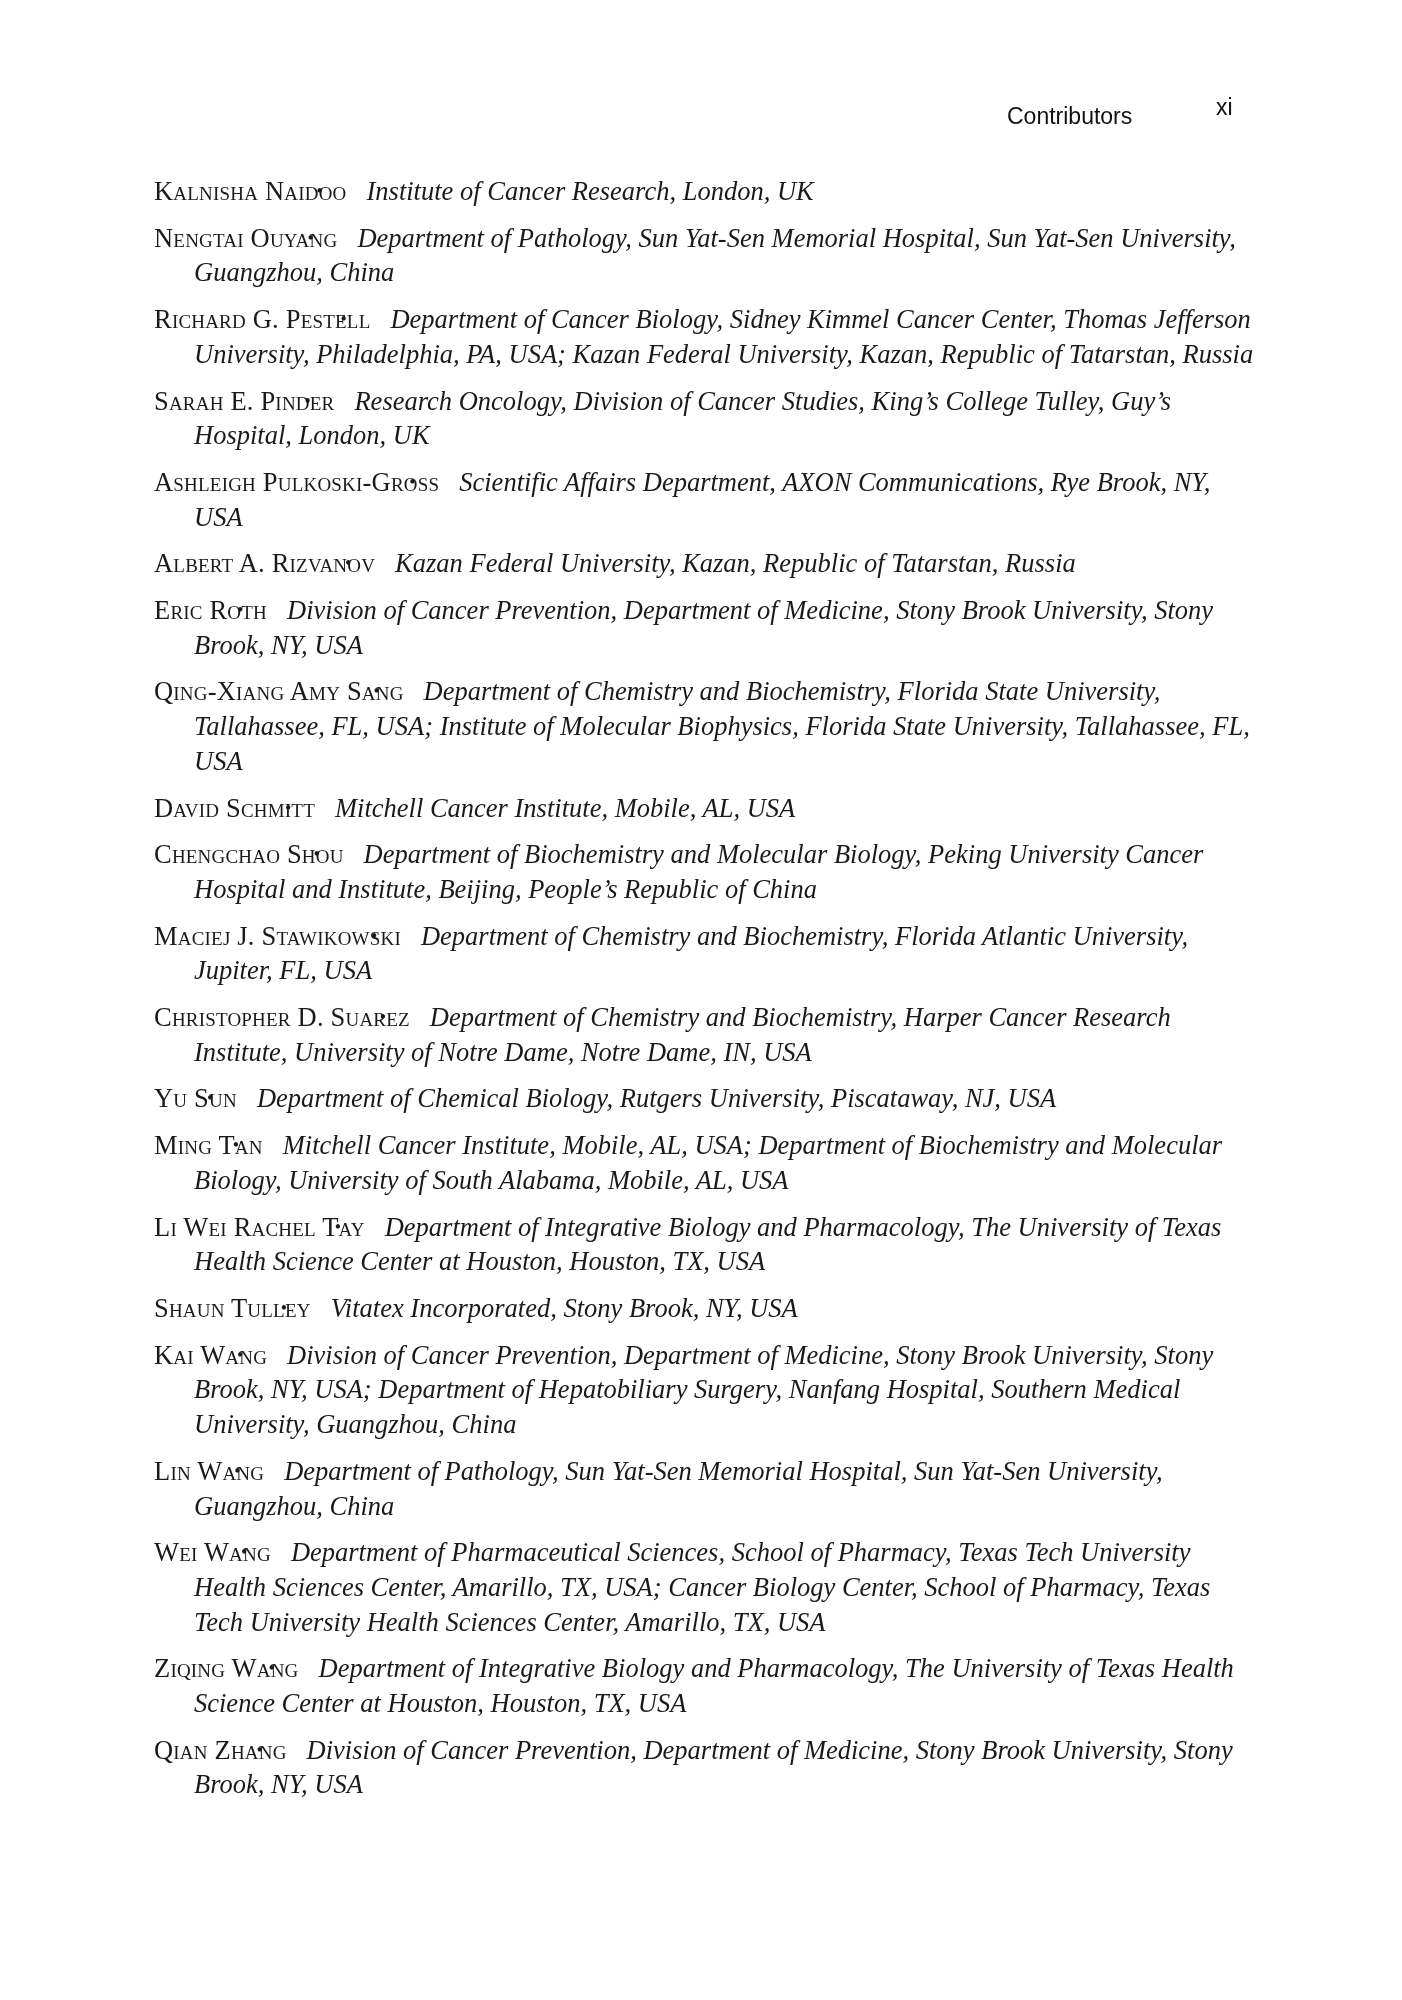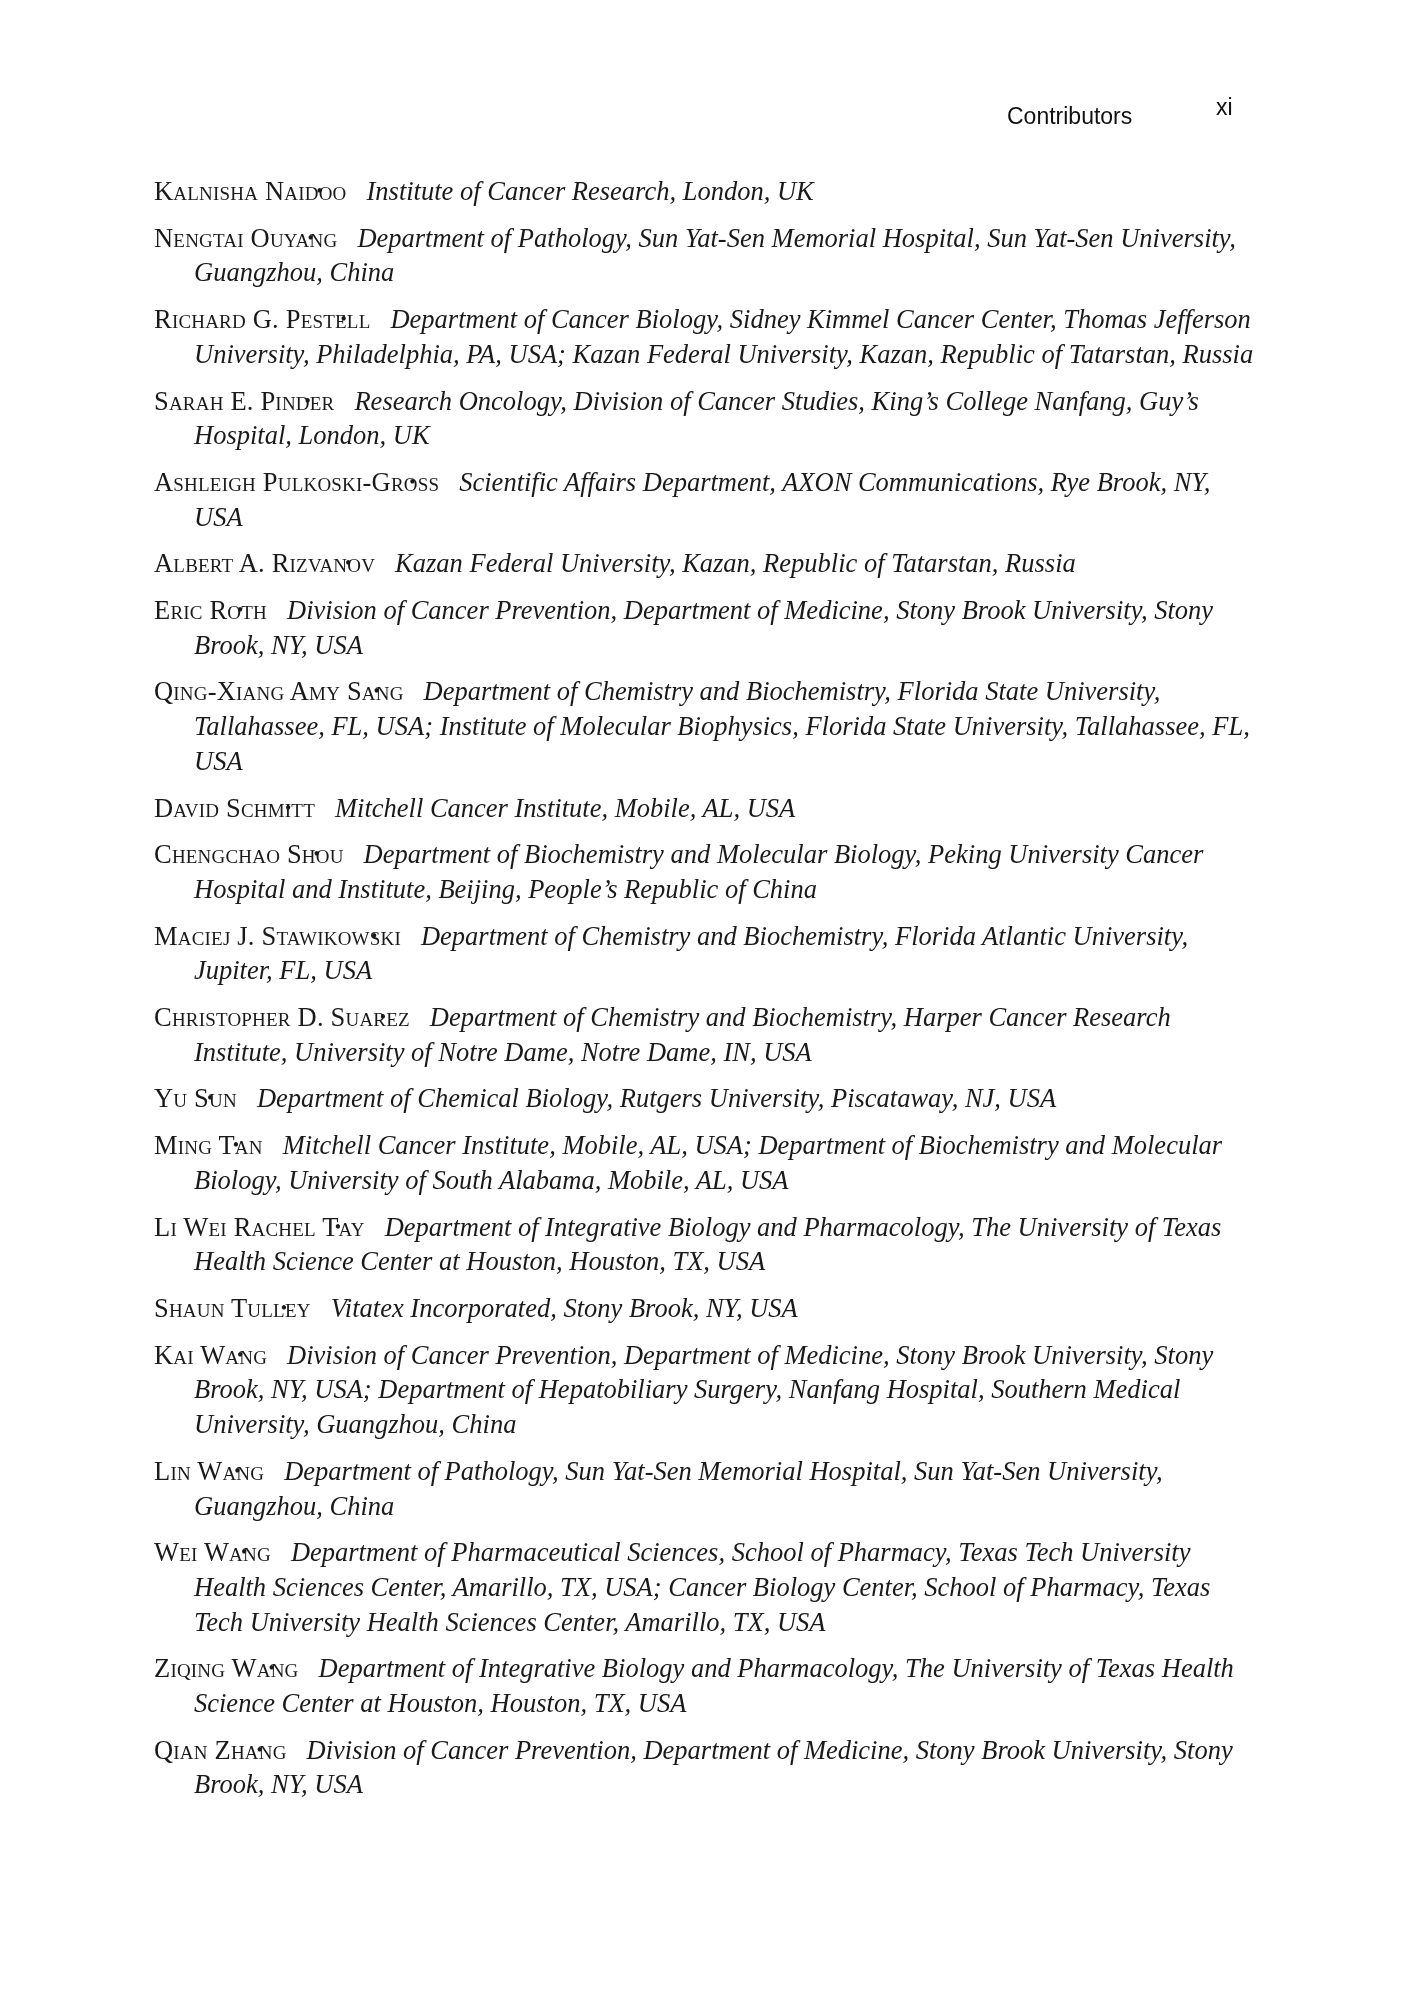--- a/index.html
+++ b/index.html
@@ -69,21 +69,21 @@
 
 <div class="running-head">
   <span class="section">Contributors</span>
   <span class="folio">xi</span>
 </div>
 
 <div class="contributors">
   <p class="entry"><span class="name">Kalnisha Naidoo</span><span class="bullet">•</span><span class="affil">Institute of Cancer Research, London, UK</span></p>
   <p class="entry"><span class="name">Nengtai Ouyang</span><span class="bullet">•</span><span class="affil">Department of Pathology, Sun Yat-Sen Memorial Hospital, Sun Yat-Sen University, Guangzhou, China</span></p>
   <p class="entry"><span class="name">Richard G. Pestell</span><span class="bullet">•</span><span class="affil">Department of Cancer Biology, Sidney Kimmel Cancer Center, Thomas Jefferson University, Philadelphia, PA, USA; Kazan Federal University, Kazan, Republic of Tatarstan, Russia</span></p>
-  <p class="entry"><span class="name">Sarah E. Pinder</span><span class="bullet">•</span><span class="affil">Research Oncology, Division of Cancer Studies, King’s College Nanfang, Guy’s Hospital, London, UK</span></p>
+  <p class="entry"><span class="name">Sarah E. Pinder</span><span class="bullet">•</span><span class="affil">Research Oncology, Division of Cancer Studies, King’s College Tulley, Guy’s Hospital, London, UK</span></p>
   <p class="entry"><span class="name">Ashleigh Pulkoski-Gross</span><span class="bullet">•</span><span class="affil">Scientific Affairs Department, AXON Communications, Rye Brook, NY, USA</span></p>
   <p class="entry"><span class="name">Albert A. Rizvanov</span><span class="bullet">•</span><span class="affil">Kazan Federal University, Kazan, Republic of Tatarstan, Russia</span></p>
   <p class="entry"><span class="name">Eric Roth</span><span class="bullet">•</span><span class="affil">Division of Cancer Prevention, Department of Medicine, Stony Brook University, Stony Brook, NY, USA</span></p>
   <p class="entry"><span class="name">Qing-Xiang Amy Sang</span><span class="bullet">•</span><span class="affil">Department of Chemistry and Biochemistry, Florida State University, Tallahassee, FL, USA; Institute of Molecular Biophysics, Florida State University, Tallahassee, FL, USA</span></p>
   <p class="entry"><span class="name">David Schmitt</span><span class="bullet">•</span><span class="affil">Mitchell Cancer Institute, Mobile, AL, USA</span></p>
   <p class="entry"><span class="name">Chengchao Shou</span><span class="bullet">•</span><span class="affil">Department of Biochemistry and Molecular Biology, Peking University Cancer Hospital and Institute, Beijing, People’s Republic of China</span></p>
   <p class="entry"><span class="name">Maciej J. Stawikowski</span><span class="bullet">•</span><span class="affil">Department of Chemistry and Biochemistry, Florida Atlantic University, Jupiter, FL, USA</span></p>
   <p class="entry"><span class="name">Christopher D. Suarez</span><span class="bullet">•</span><span class="affil">Department of Chemistry and Biochemistry, Harper Cancer Research Institute, University of Notre Dame, Notre Dame, IN, USA</span></p>
   <p class="entry"><span class="name">Yu Sun</span><span class="bullet">•</span><span class="affil">Department of Chemical Biology, Rutgers University, Piscataway, NJ, USA</span></p>
   <p class="entry"><span class="name">Ming Tan</span><span class="bullet">•</span><span class="affil">Mitchell Cancer Institute, Mobile, AL, USA; Department of Biochemistry and Molecular Biology, University of South Alabama, Mobile, AL, USA</span></p>

